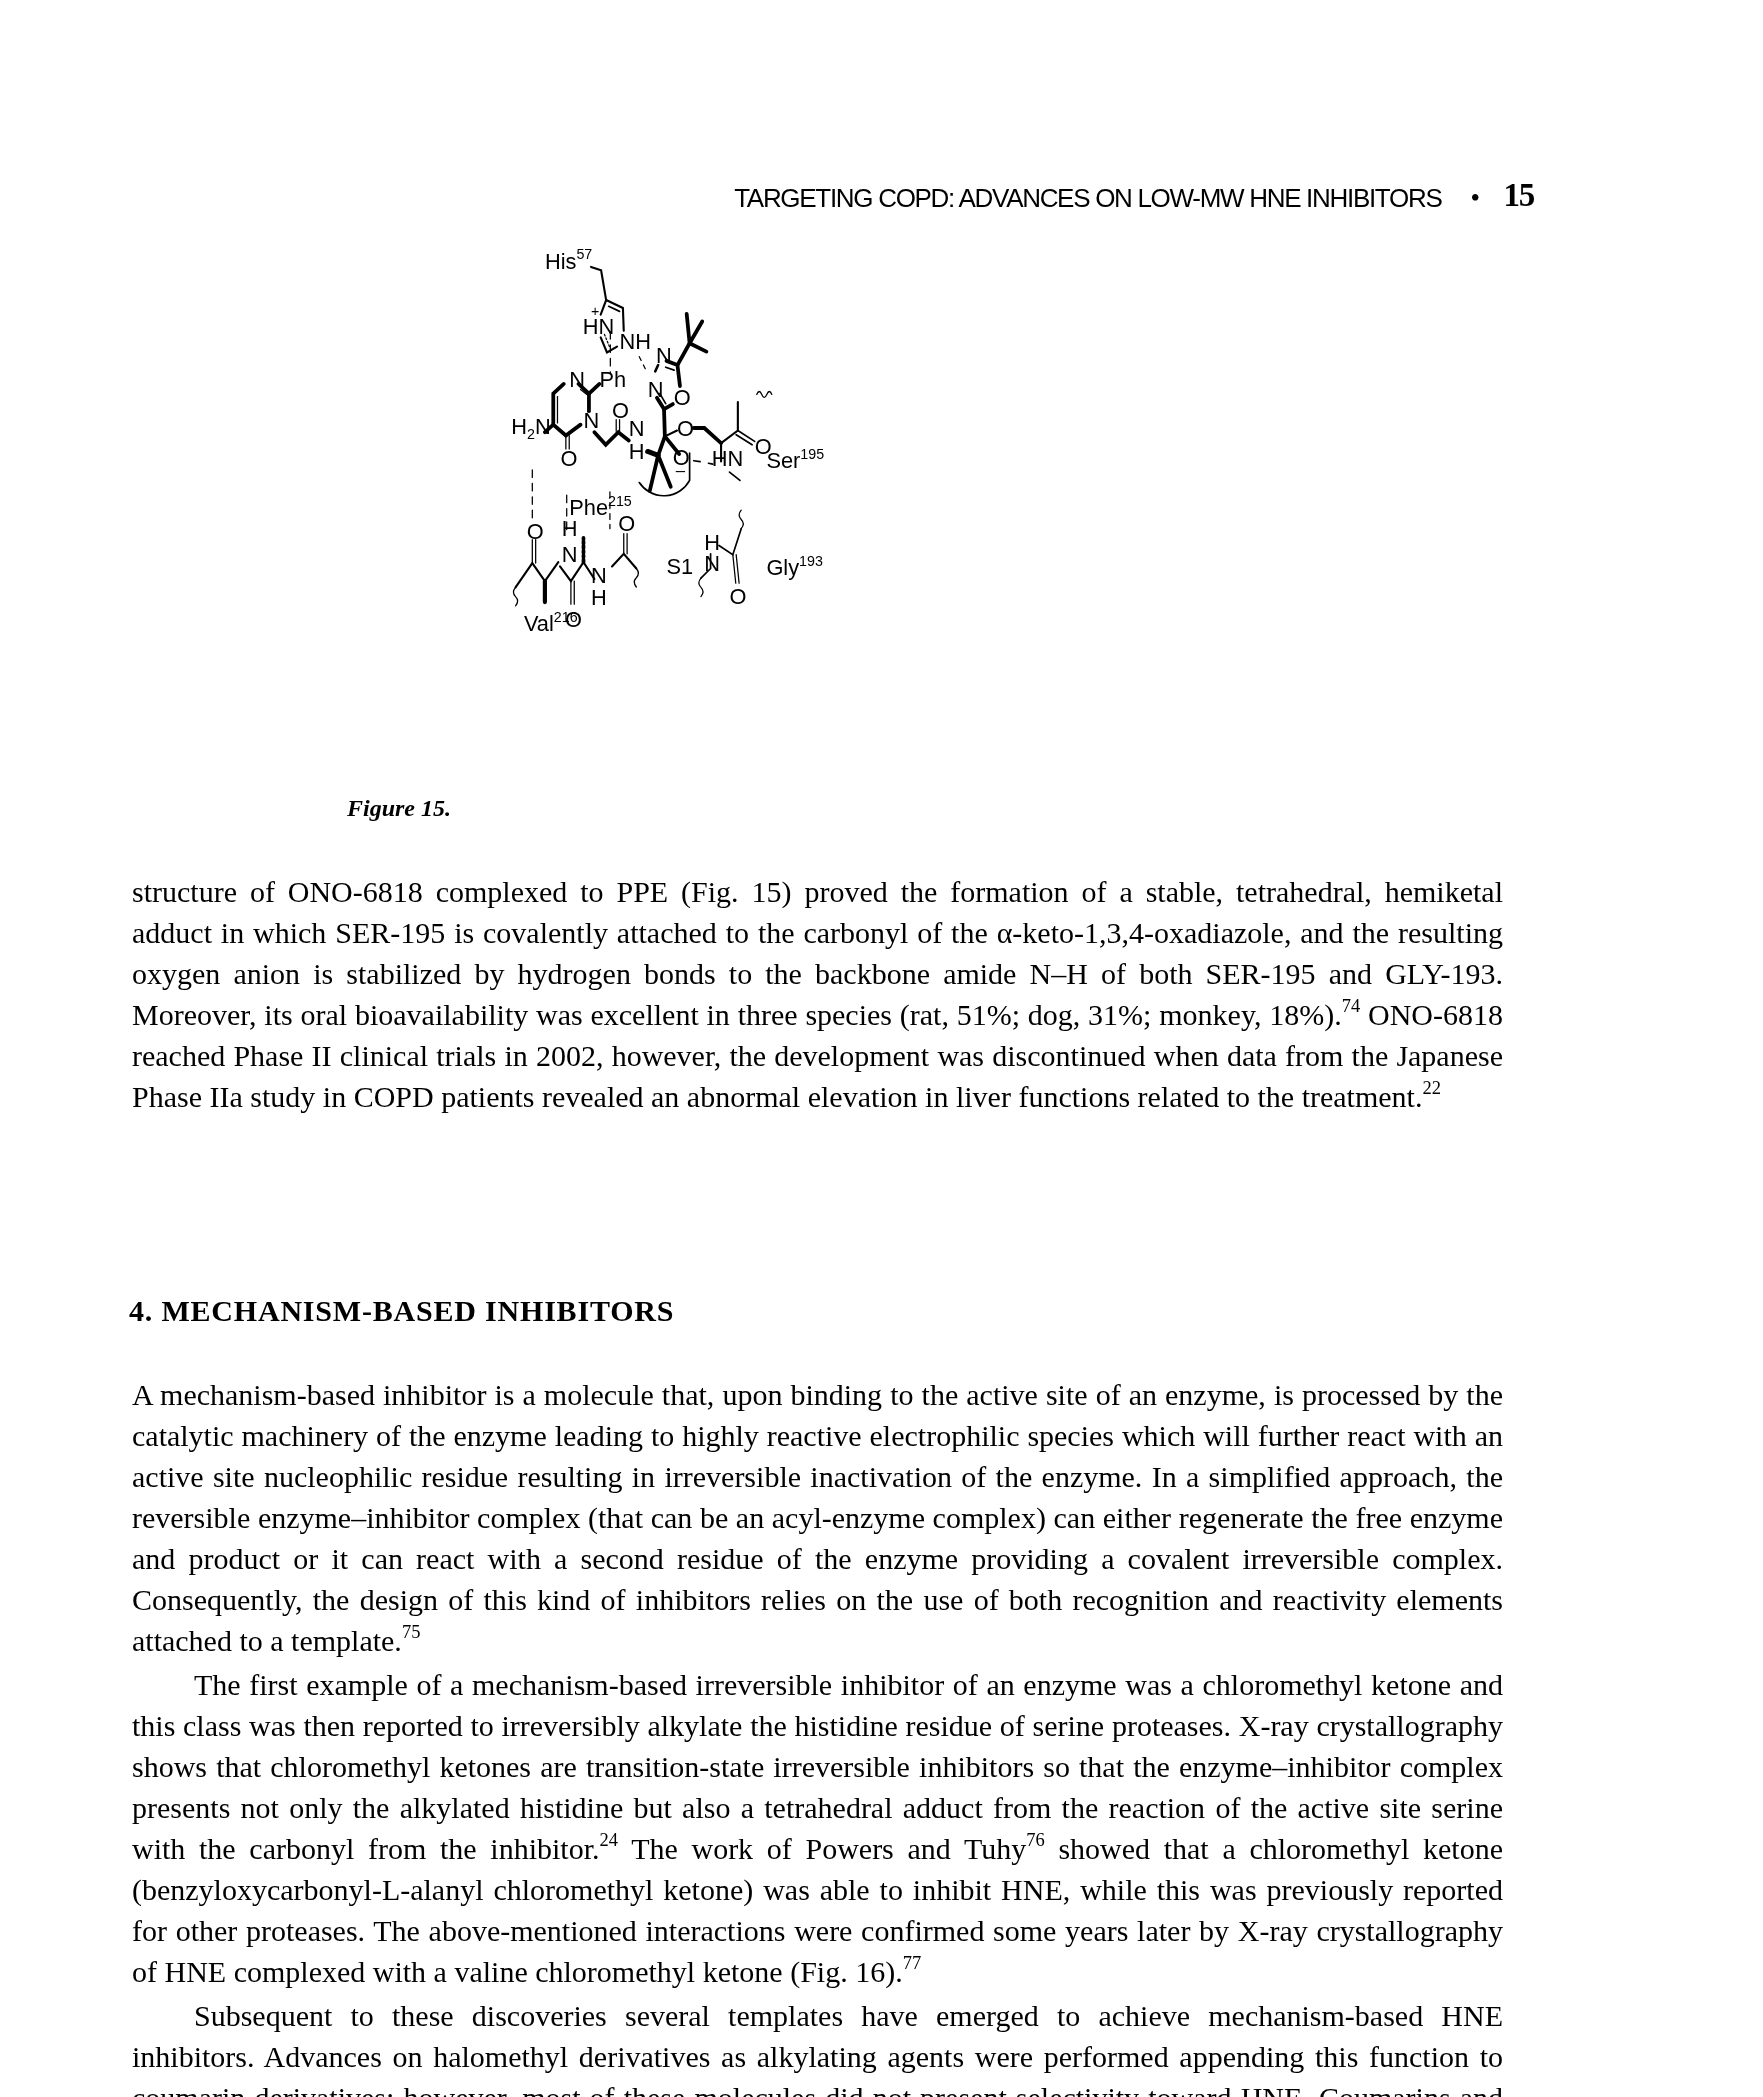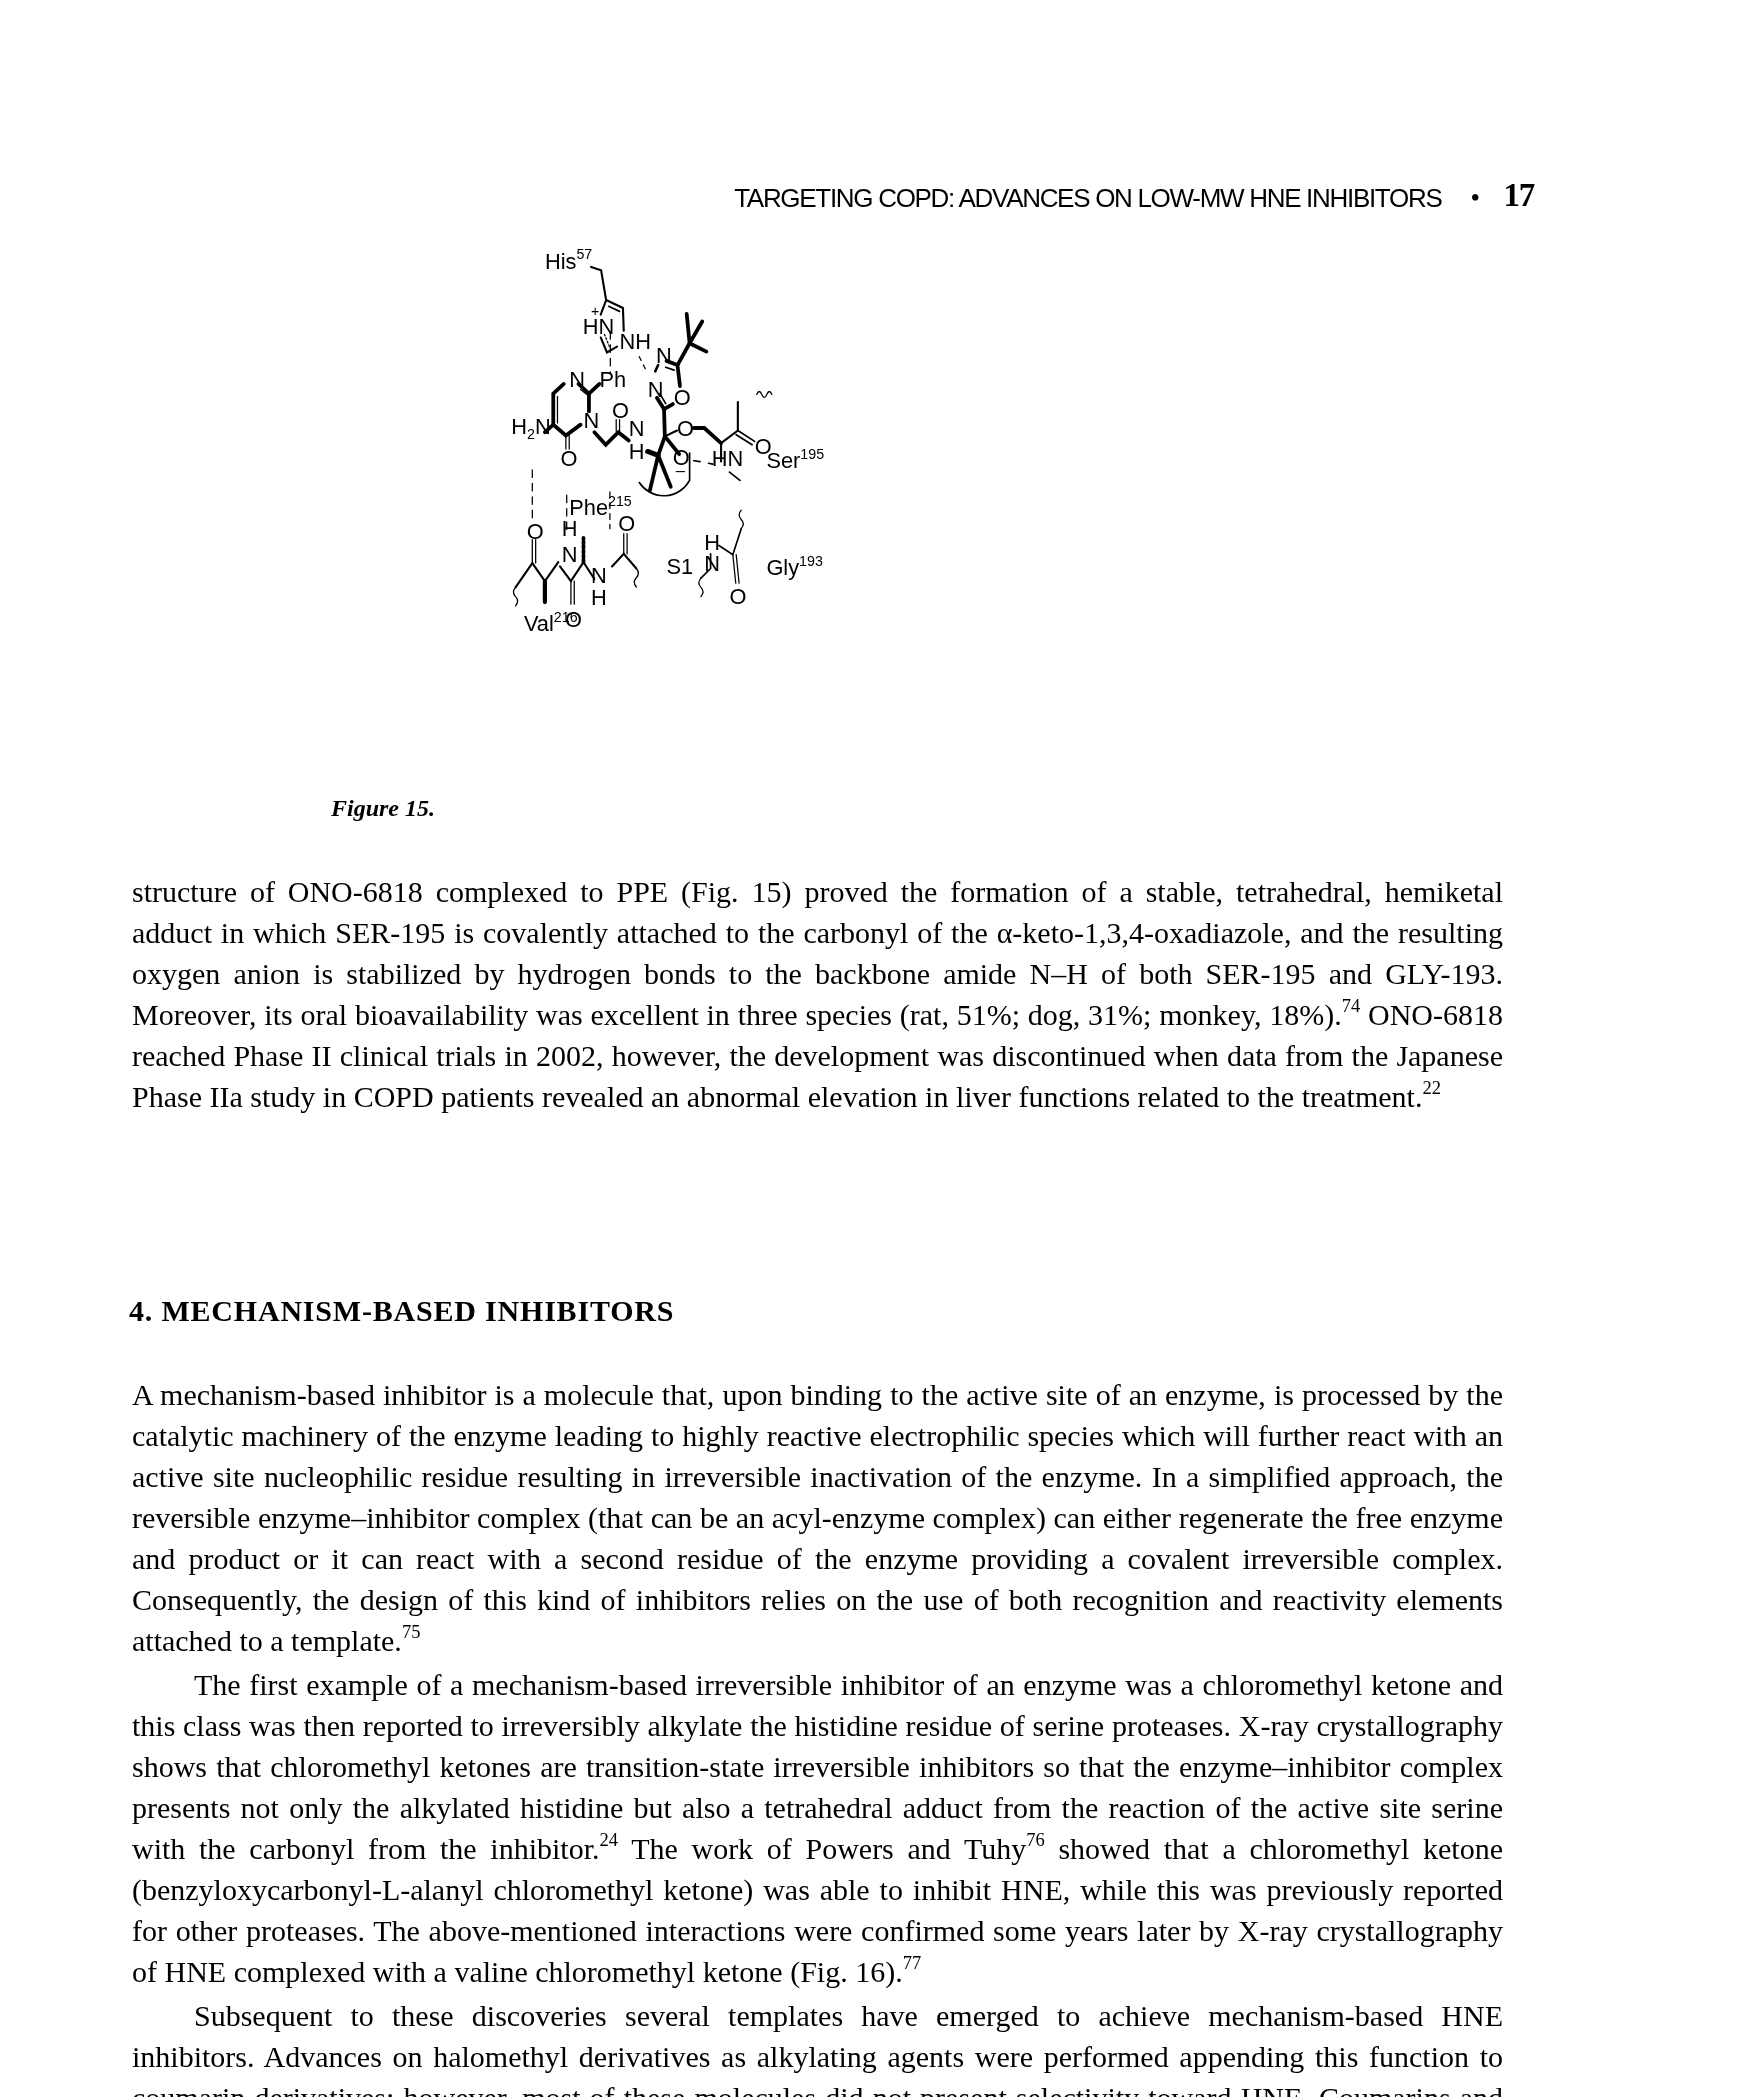--- a/index.html
+++ b/index.html
@@ -16,21 +16,21 @@
 
   .figure { position: absolute; left: 461px; top: 235px; width: 797px; height: 537px; }
   .figure svg { width: 797px; height: 537px; }
   .figure svg text { font-family: "Liberation Sans", sans-serif; }
 
   .caption {
     position: absolute; left: 331px; top: 795px; width: 1175px; height: 34px;
     font-family: "Liberation Sans", sans-serif; font-size: 21px; letter-spacing: -0.8px;
     display: flex; align-items: baseline;
   }
-  .caption .fig-label { font-family: "Liberation Serif", serif; font-style: italic; font-weight: bold; font-size: 24px; letter-spacing: 0; margin-right: 23.5px; }
+  .caption .fig-label { font-family: "Liberation Serif", serif; font-style: italic; font-weight: bold; font-size: 24px; letter-spacing: 0; margin-right: 23.5px; margin-left: 16px; }
 
   .body-text {
     position: absolute; left: 129px; width: 1377px;
     font-family: "Liberation Serif", serif; font-size: 30px; line-height: 41px;
     text-align: justify; hyphens: manual;
   }
   .body-text p { margin: 3px; }
   .body-text p.indent { text-indent: 62px; }
   .body-text sup { font-size: 18.5px; line-height: 0; vertical-align: 12.6px; }
 
@@ -42,21 +42,21 @@
   #section-body { top: 1371px; }
 </style>
 </head>
 <body>
 
 <div class="page">
 
   <div class="running-head">
     <span>TARGETING COPD: ADVANCES ON LOW-MW HNE INHIBITORS</span>
     <span class="bullet">•</span>
-    <span class="pageno">17</span>
+    <span class="pageno">15</span>
   </div>
 
   <div class="figure">
     <svg viewBox="0 0 1900 1280" xmlns="http://www.w3.org/2000/svg">
       <g stroke="#000" fill="none" stroke-linecap="round">
 
         <path d="M 310 76 L 334 84 L 346 155" stroke-width="5"></path>
 
         <path d="M 346 155 L 386 174 L 388 228" stroke-width="5"></path>
         <path d="M 352 170 L 378 182" stroke-width="4"></path>

